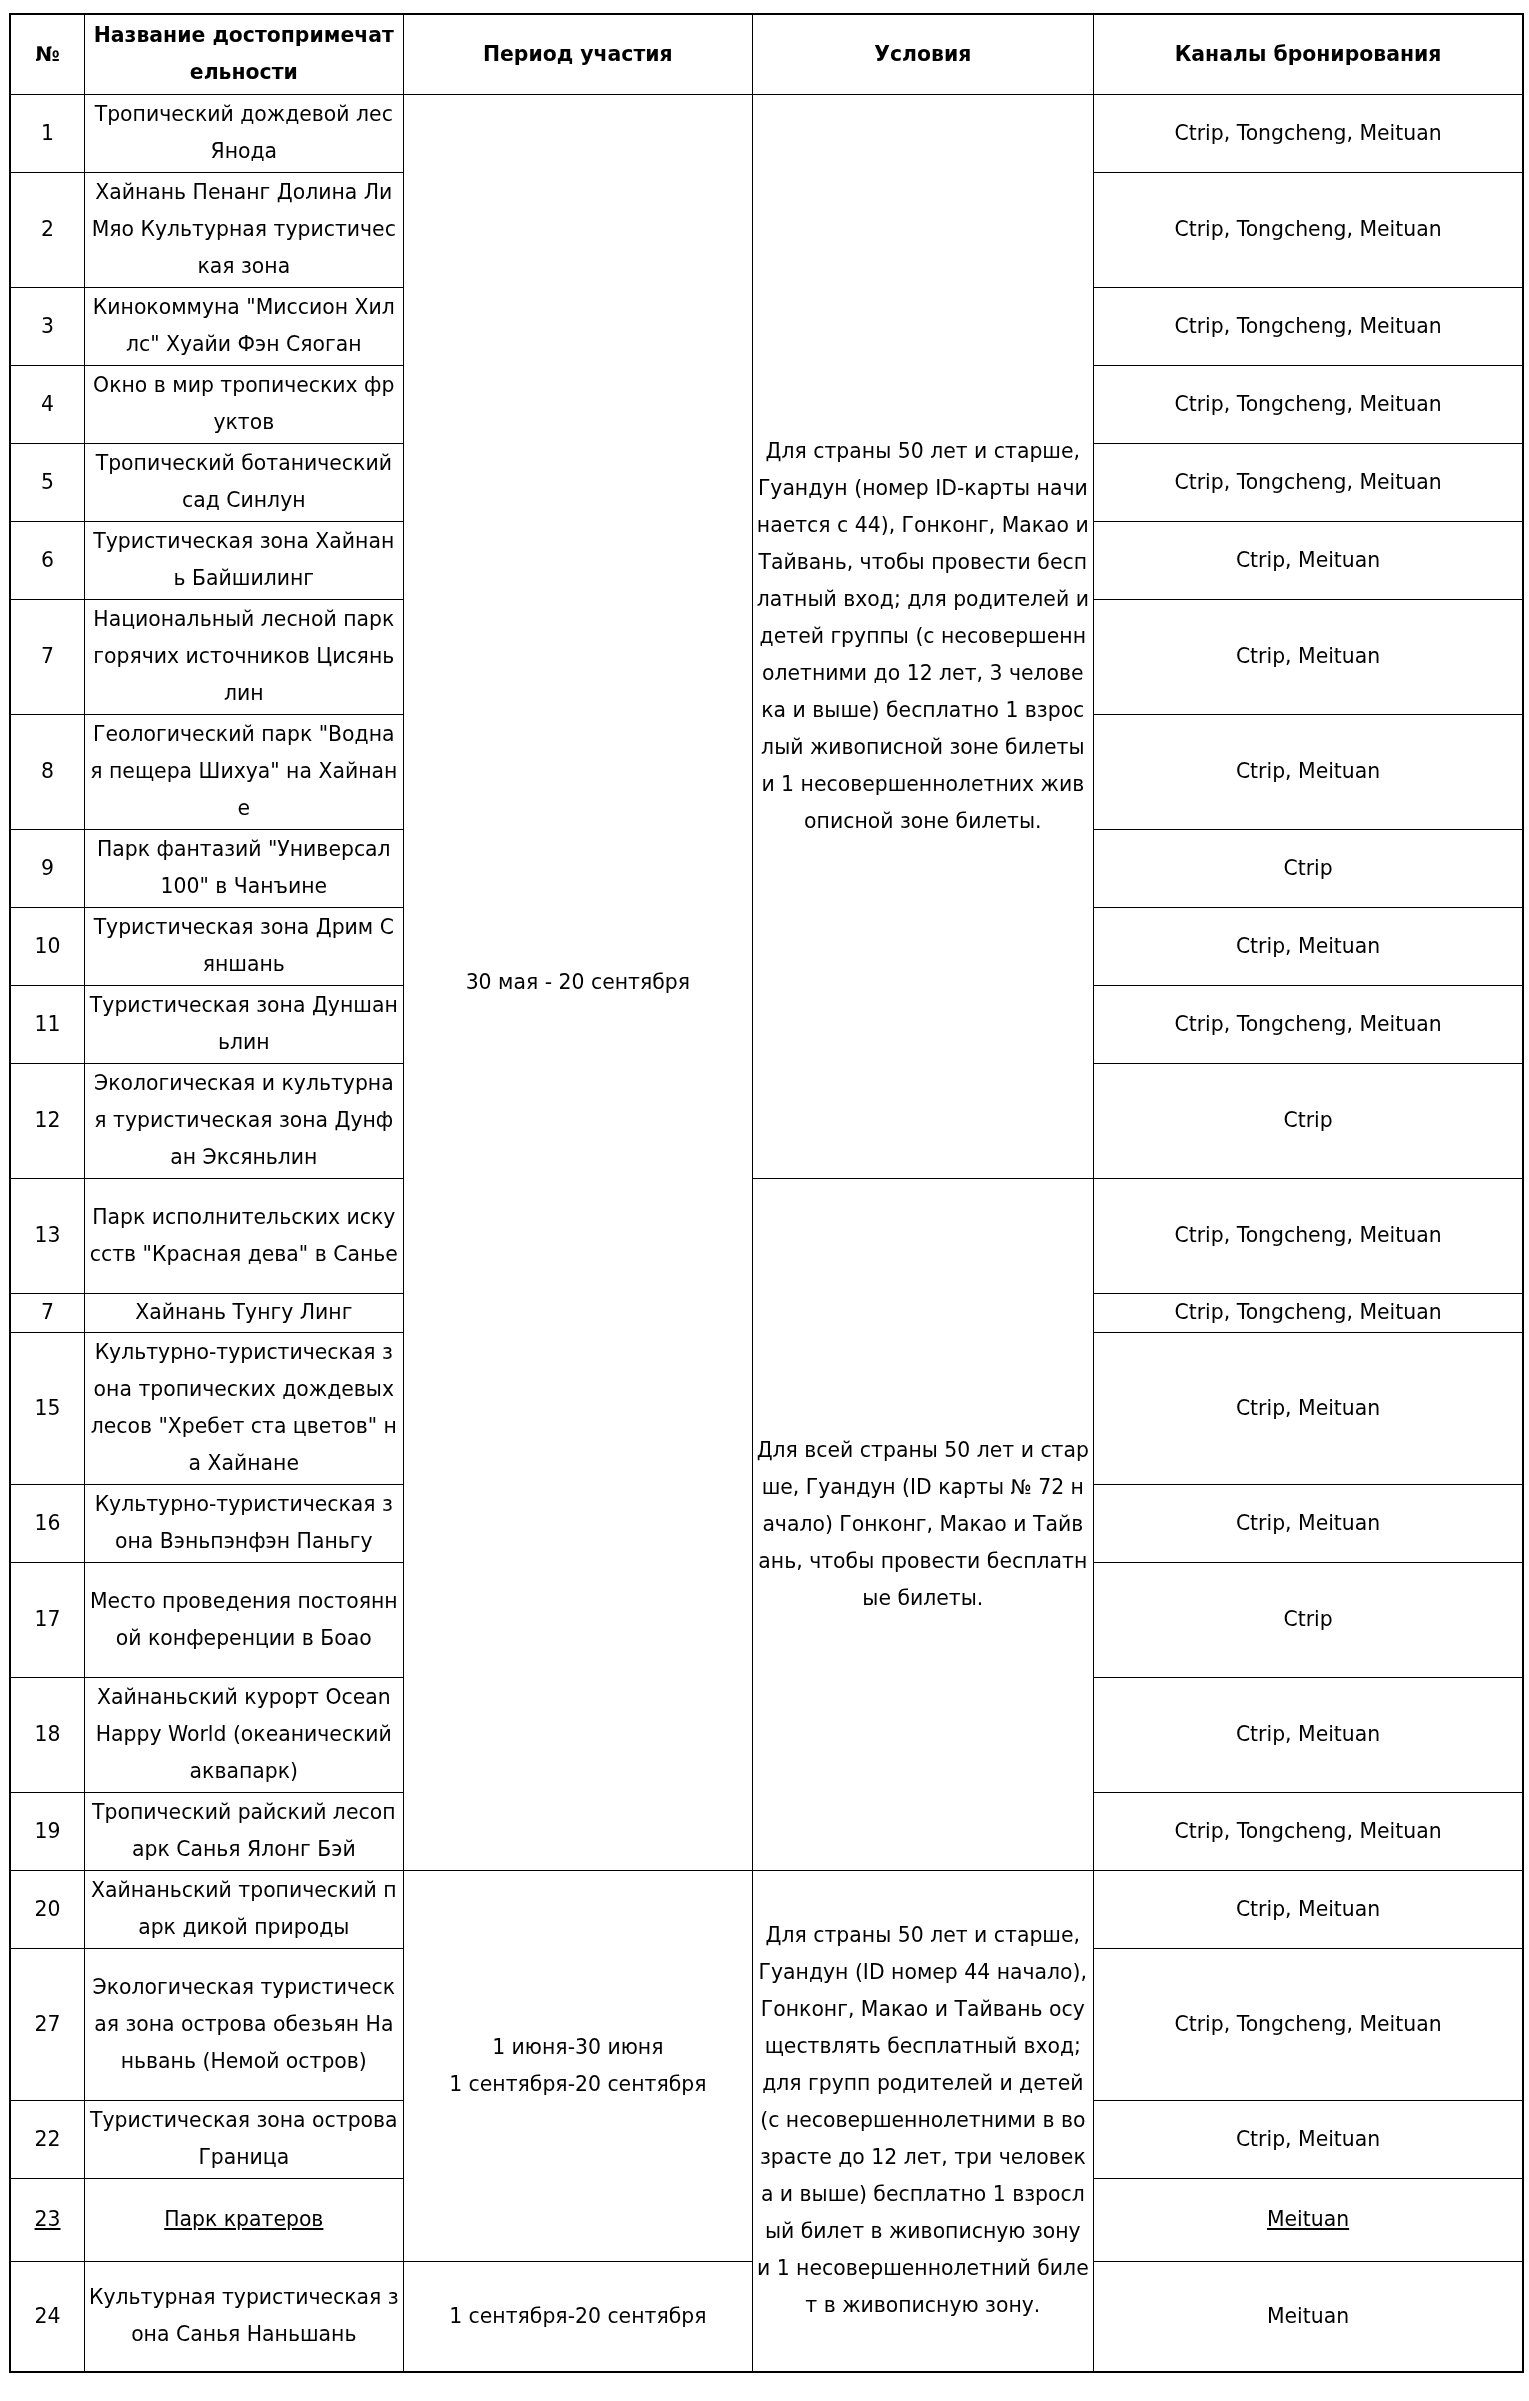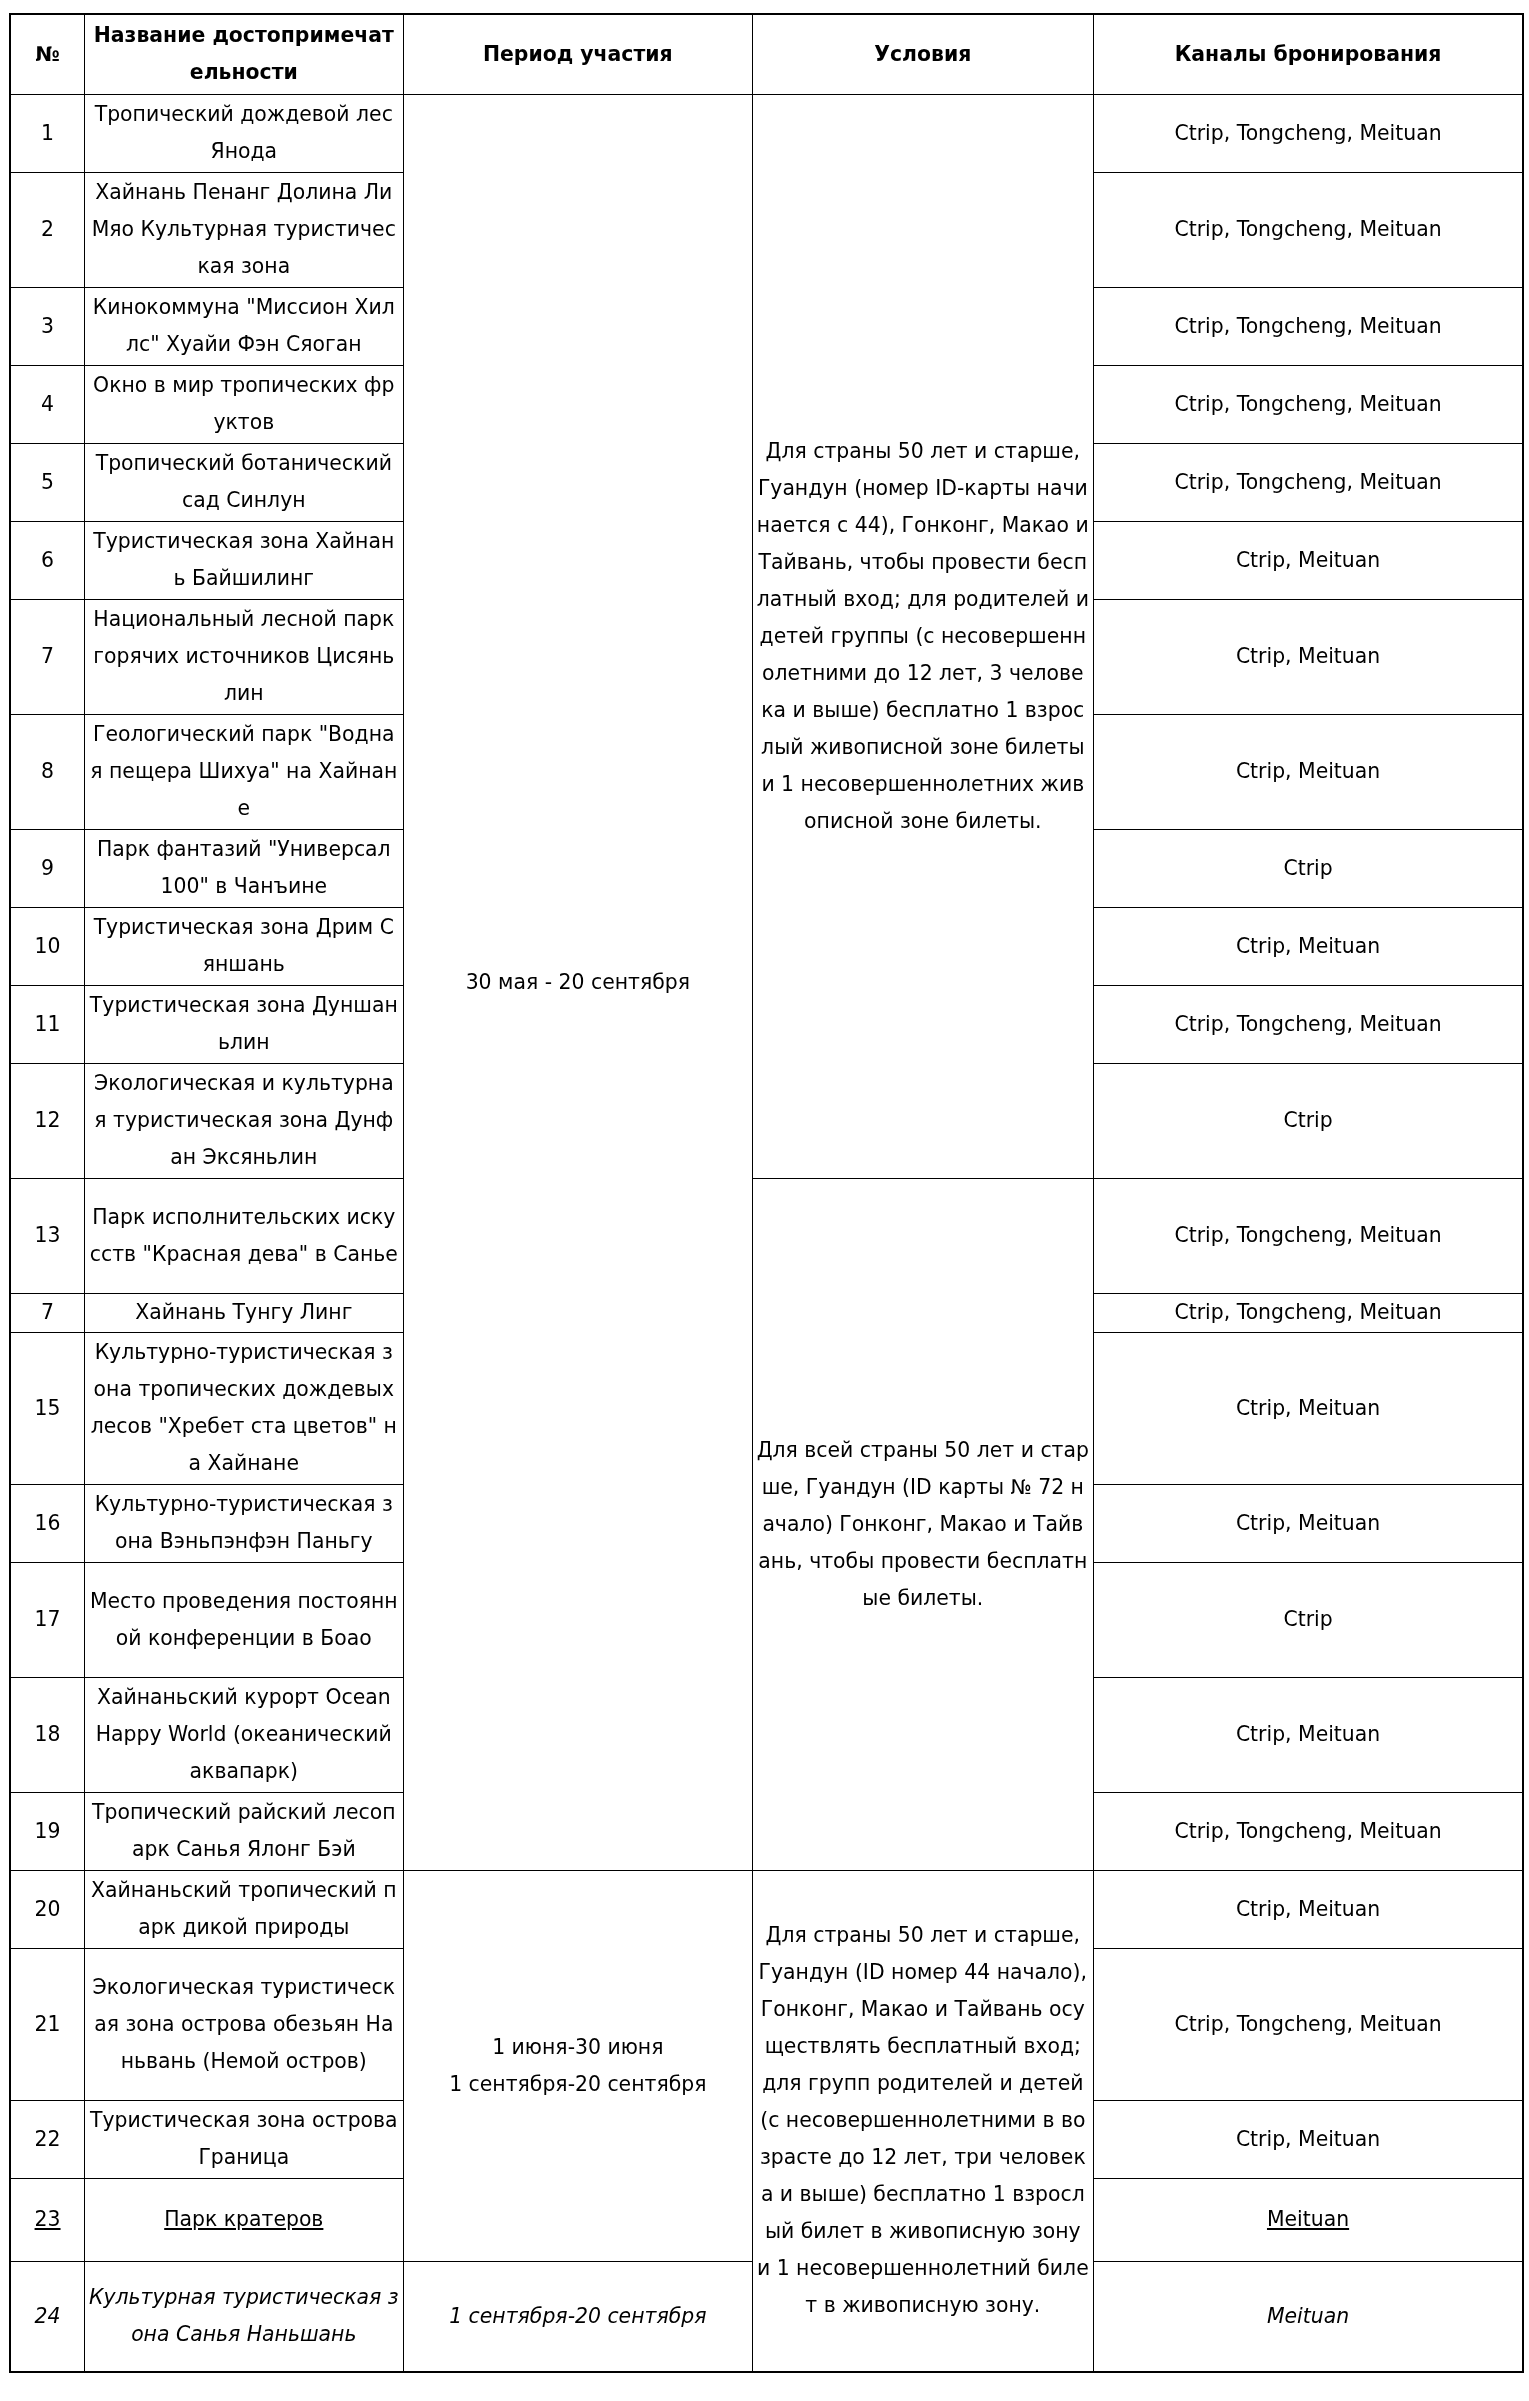--- a/index.html
+++ b/index.html
@@ -27,21 +27,21 @@
     background: #fff;
   }
   th { font-weight: bold; }
   
   .hh  { height: 80px; }
   .h1  { height: 39px; }
   .h2  { height: 78px; }
   .h3  { height: 115px; }
   .h4  { height: 152px; }
   .hp  { height: 83px; text-decoration: underline; }
-  .hq  { height: 111px; font-style: italic; }
+  .hq  { height: 111px; }
 </style>
 </head>
 <body>
 
 <table class="attractions">
   <colgroup>
     <col style="width:74px">
     <col style="width:319px">
     <col style="width:349px">
     <col style="width:341px">
@@ -179,21 +179,21 @@
     <td>Хайнаньский тропический парк дикой природы</td>
     <td rowspan="4">
       <div>1 июня-30 июня</div>
       <div>1 сентября-20 сентября</div>
     </td>
     <td rowspan="5">Для страны 50 лет и старше, Гуандун (ID номер 44 начало), Гонконг, Макао и Тайвань осуществлять бесплатный вход; для групп родителей и детей (с несовершеннолетними в возрасте до 12 лет, три человека и выше) бесплатно 1 взрослый билет в живописную зону и 1 несовершеннолетний билет в живописную зону.</td>
     <td>Ctrip, Meituan</td>
   </tr>
 
   <tr class="h4">
-    <td>21</td>
+    <td>27</td>
     <td>Экологическая туристическая зона острова обезьян Наньвань (Немой остров)</td>
     <td>Ctrip, Tongcheng, Meituan</td>
   </tr>
 
   <tr class="h2">
     <td>22</td>
     <td>Туристическая зона острова Граница</td>
     <td>Ctrip, Meituan</td>
   </tr>
 

